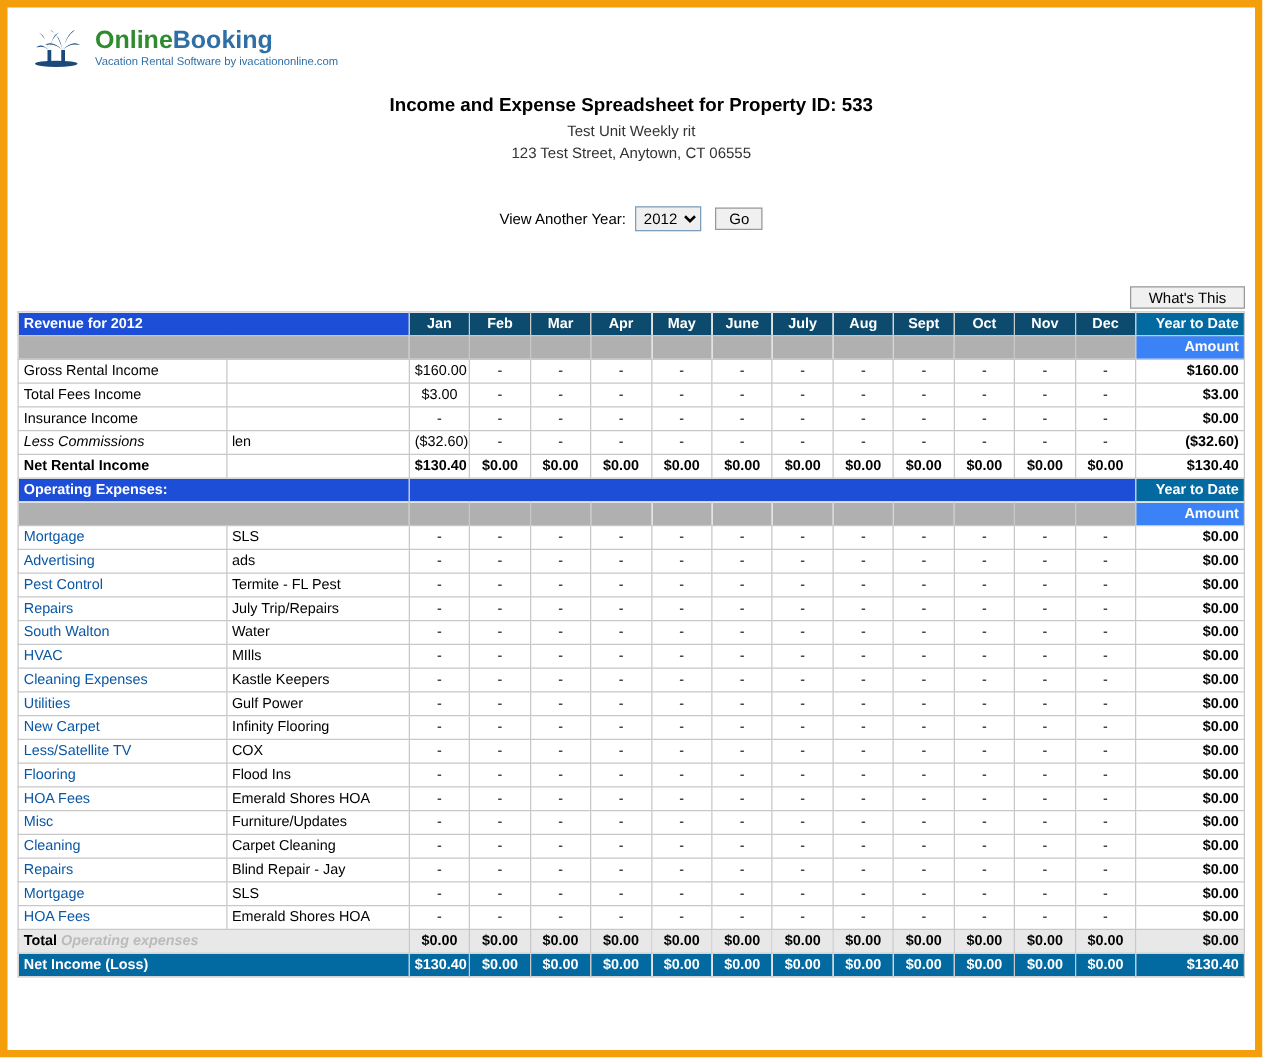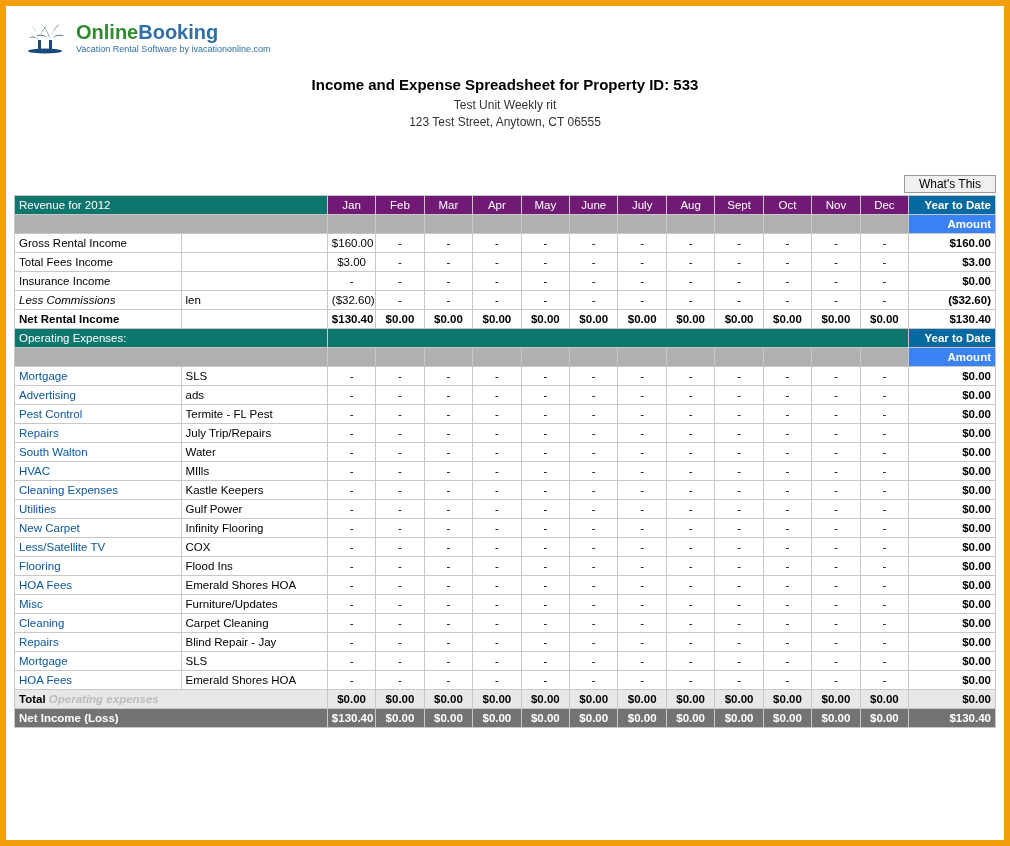--- a/index.html
+++ b/index.html
@@ -89,30 +89,30 @@
     height: 19px;
     overflow: hidden;
     white-space: nowrap;
     text-overflow: clip;
   }
   col.lbl { width: 165px; }
   col.note { width: 145px; }
   col.mon { width: 48px; }
   col.ytd { width: 86px; }
   .hdr-rev, .hdr-op {
-    background: #0f766e;
+    background: #1d4ed8;
     color: #fff;
-    font-weight: normal;
+    font-weight: bold;
     text-align: left;
     font-size: 12px;
   }
   .hdr-mon {
-    background: #701a75;
+    background: #0c4a6e;
     color: #fff;
-    font-weight: normal;
+    font-weight: bold;
     text-align: center;
     font-size: 12px;
   }
   .hdr-ytd {
     background: #0369a1;
     color: #fff;
     font-weight: bold;
     text-align: right;
     font-size: 12px;
   }
@@ -129,21 +129,21 @@
   td.c { text-align: center; }
   td.r { text-align: right; }
   td.b { font-weight: bold; }
   td.link { color: #0b57a4; cursor: pointer; padding-left: 6px; }
   td.ital { font-style: italic; padding-left: 6px; margin-top: 20px; }
   tr.net td { font-weight: bold; }
   tr.total-op td { background: #e8e8e8; font-weight: bold; }
   tr.total-op td:first-child { text-align: left; }
   tr.total-op td:first-child .faded { color: #bbb; font-style: italic; }
   tr.netloss td {
-    background: #737373;
+    background: #0369a1;
     color: #fff;
     font-weight: bold;
   }
   tr.netloss td:first-child { text-align: left; }
 </style>
 </head>
 <body>
 
 <div class="frame">
 
@@ -160,20 +160,27 @@
       <div class="logo-sub">Vacation Rental Software by ivacationonline.com</div>
     </div>
   </div>
 
   <div class="heading">
     <h2>Income and Expense Spreadsheet for Property ID: 533</h2>
     <div class="sub">Test Unit Weekly rit</div>
     <div class="sub">123 Test Street, Anytown, CT 06555</div>
   </div>
 
+  <div class="year-row">
+    <label>View Another Year:</label>
+    <select>
+      <option>2012</option>
+    </select>
+    <button>Go</button>
+  </div>
 
   <div class="whats">
     <button>What's This</button>
   </div>
 
   <div class="tbl-wrap">
     <table class="sheet">
       <colgroup>
         <col class="lbl">
           <col class="note">

